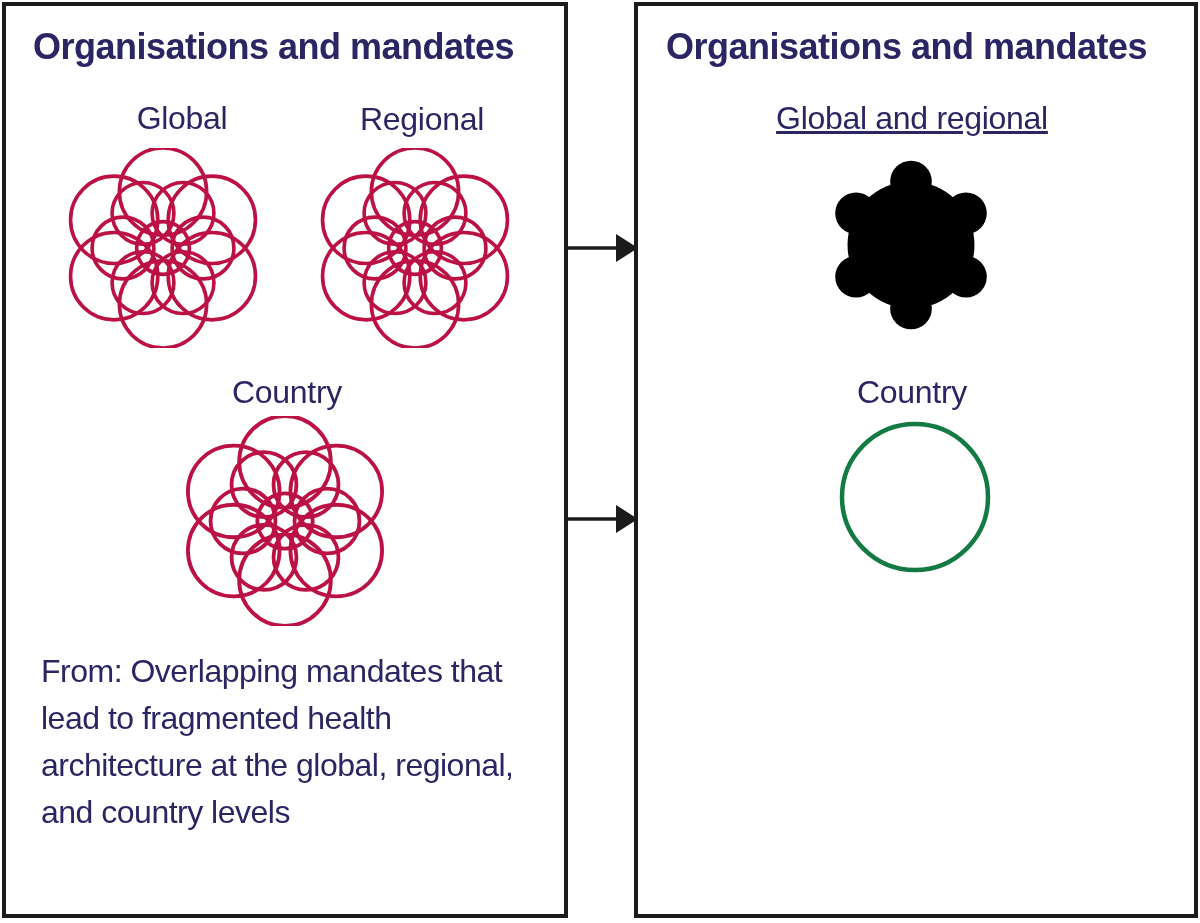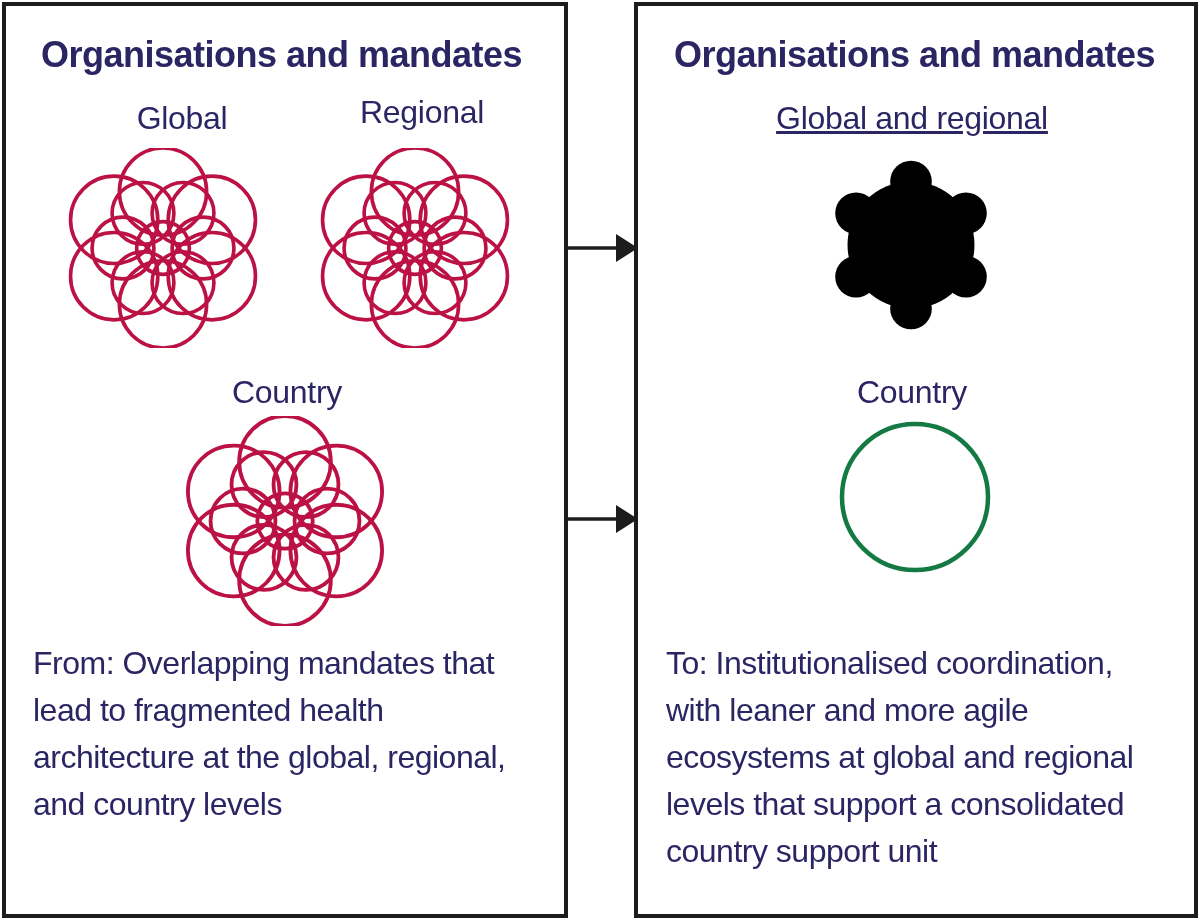--- a/index.html
+++ b/index.html
@@ -13,30 +13,30 @@
   }
   .panel{
     position:absolute;top:2px;height:916px;
     background:var(--bg);
     border:4px solid var(--border);
     box-sizing:border-box;
   }
   .panel-left{left:2px;width:566px;}
   .panel-right{left:634px;width:564px;}
   .panel-title{
-    position:absolute;left:27px;top:20px;margin:8px;
+    position:absolute;left:27px;top:20px;margin:0;
     font-size:36px;font-weight:bold;letter-spacing:-0.5px;
     white-space:nowrap;
   }
   .lvl-label{
     position:absolute;transform:translateX(-50%);
     font-size:32px;letter-spacing:-0.3px;white-space:nowrap;
   }
   .desc{
-    position:absolute;left:27px;top:634px;margin:0;width:515px;
+    position:absolute;left:27px;top:634px;margin:8px;width:515px;
     font-size:32px;letter-spacing:-0.5px;line-height:47px;
     white-space:pre-line;
   }
   .icon-abs{position:absolute;display:block;}
   .berry{stroke:var(--crimson);fill:none;stroke-width:4px;}
   .big-circle{stroke:var(--green);fill:none;stroke-width:4.5px;}
   .arrow{position:absolute;left:564px;width:74px;height:34px;}
   .arrow line{stroke:var(--border);stroke-width:3.5px;}
   .arrow polygon{fill:var(--border);}
   .hidden-defs{position:absolute;width:0;height:0;overflow:hidden;}
@@ -75,21 +75,21 @@
     </symbol>
   </defs>
 </svg>
 
 <div class="figure">
 
   <section class="panel panel-left">
     <h2 class="panel-title">Organisations and mandates</h2>
 
     <div class="lvl-label" style="left:141px;top:94px;margin-left:35px;">Global</div>
-    <div class="lvl-label" style="left:416px;top:88px;text-align:center;">Regional</div>
+    <div class="lvl-label" style="left:416px;top:95px;text-align:center;">Regional</div>
 
     <svg class="icon-abs berry" style="left:57px;top:142px;" width="200" height="200">
       <use href="#berry-symbol"></use>
     </svg>
     <svg class="icon-abs berry" style="left:309px;top:142px;" width="200" height="200">
       <use href="#berry-symbol"></use>
     </svg>
 
     <div class="lvl-label" style="left:281px;top:368px;">Country</div>
 
@@ -120,20 +120,15 @@
     <svg class="icon-abs ring-icon" style="left:183px;top:149px;" width="180" height="180">
       <use href="#ring-symbol"></use>
     </svg>
 
     <div class="lvl-label" style="left:274px;top:368px;">Country</div>
 
     <svg class="icon-abs" style="left:199px;top:413px;" width="156" height="156">
       <circle class="big-circle" cx="78" cy="78" r="73"></circle>
     </svg>
 
-    <p class="desc" style="left:28px;">To: Institutionalised coordination,
-with leaner and more agile
-ecosystems at global and regional
-levels that support a consolidated
-country support unit</p>
   </section>
 
 </div>
 
 </body></html>

